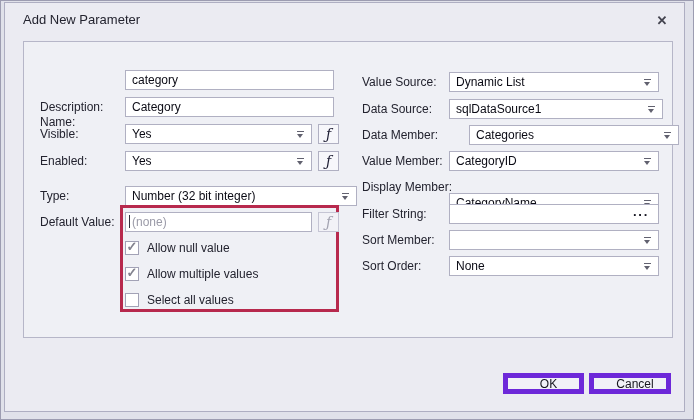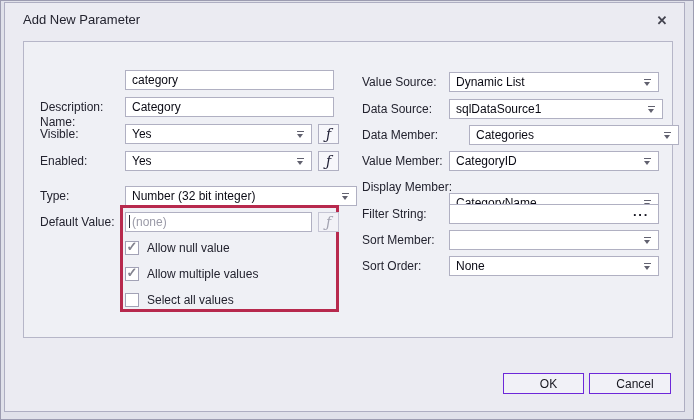--- a/index.html
+++ b/index.html
@@ -71,21 +71,21 @@
   .chk-lbl { margin-left:8px; white-space:nowrap; }
 
   .ellipsis-btn {
     position:absolute; right:3px; top:0; height:18px; padding:0 3px;
     display:flex; align-items:center; font-weight:bold; font-size:13px;
     letter-spacing:1px; color:#141420; cursor:pointer; line-height:1;
   }
 
   .btn {
     position:absolute; width:81px; height:21px; background:#f1f1f7;
-    border:1px solid #6d28d9; display:flex; align-items:center; justify-content:center;
+    border:5px solid #6d28d9; display:flex; align-items:center; justify-content:center;
     font-size:12px; color:#16161f; cursor:pointer;padding-left:10px;
   }
 </style>
 </head>
 <body>
 
 <div class="window">
   <div class="window-inner">
 
     <div class="title">Add New Parameter</div>

